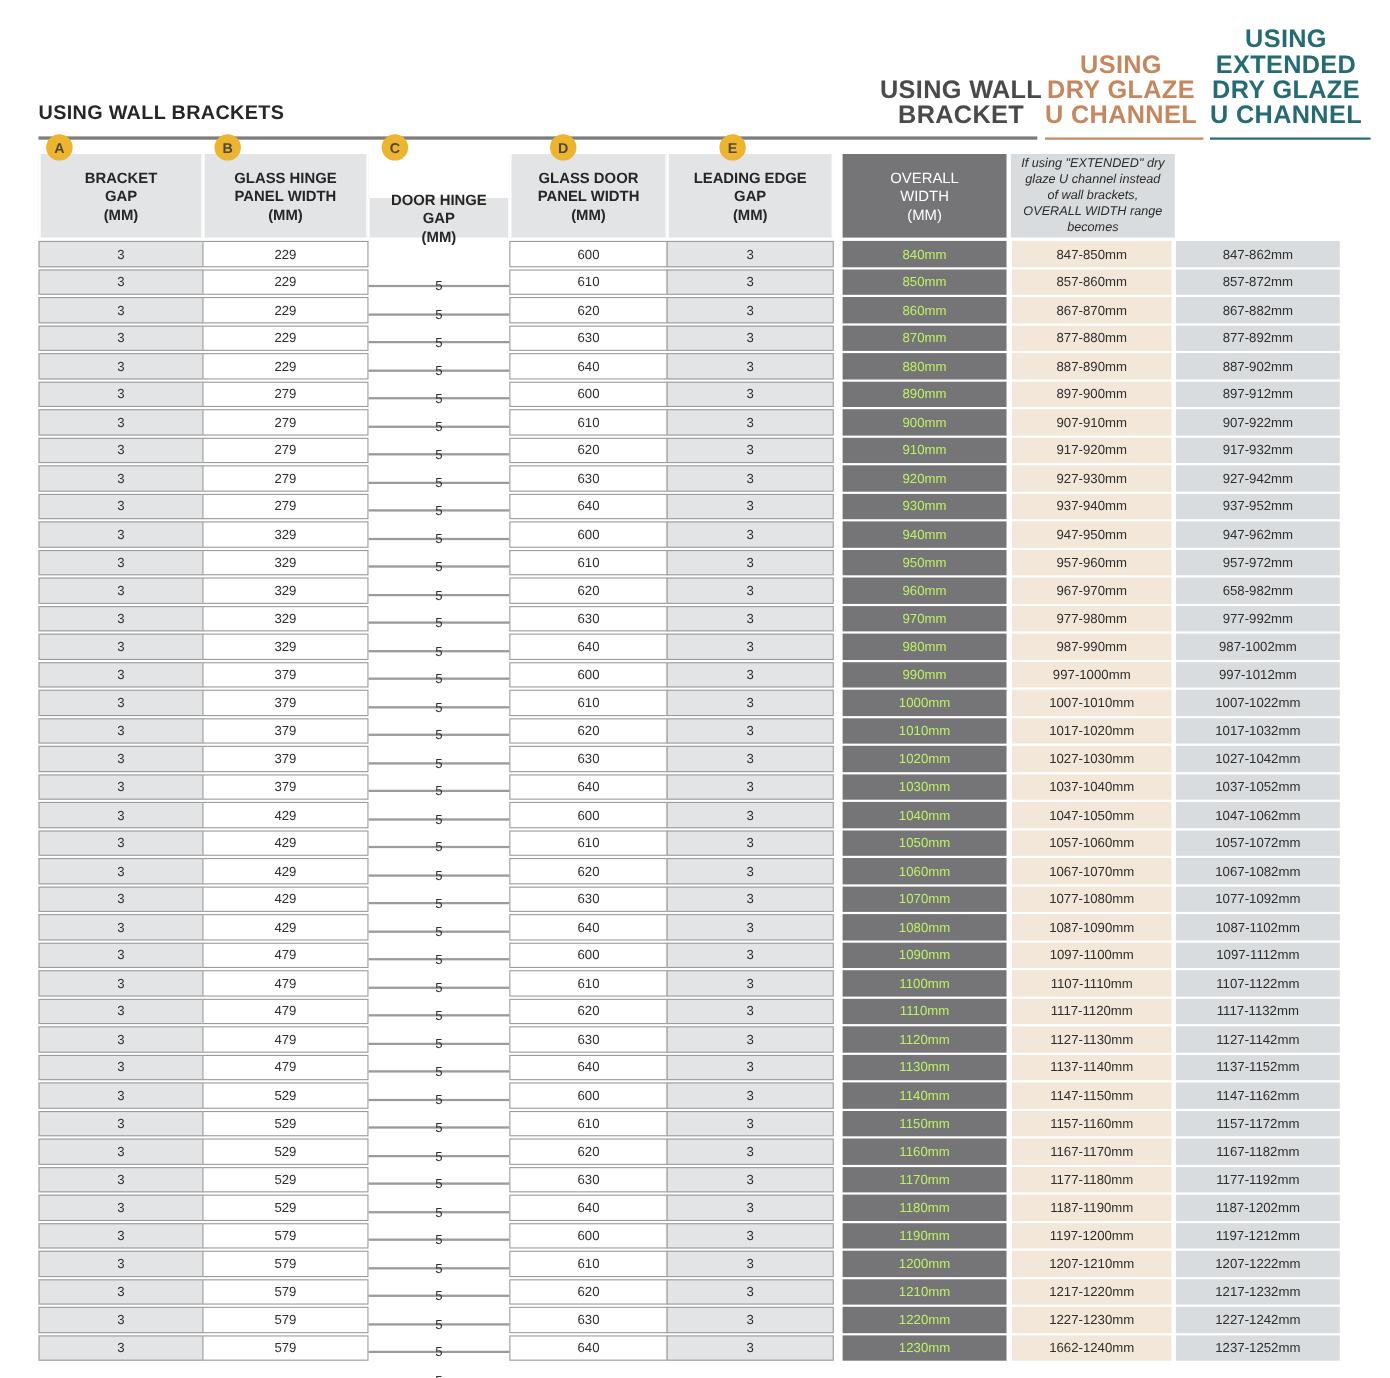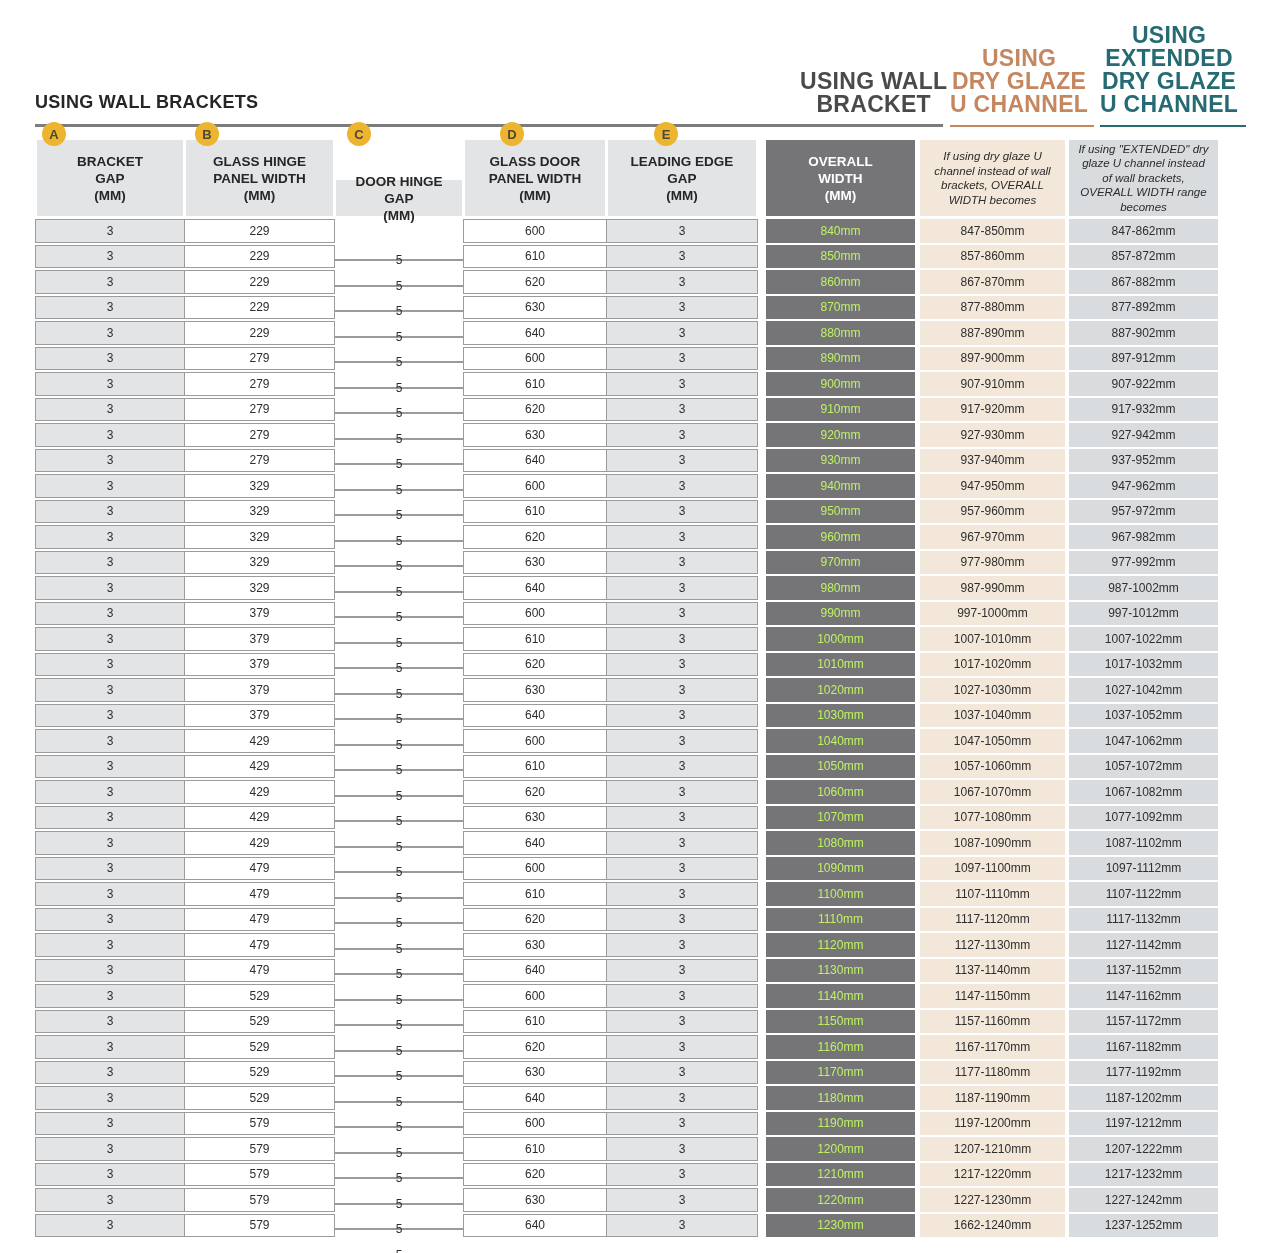--- a/index.html
+++ b/index.html
@@ -50,21 +50,21 @@
   .cdg{width:145px;margin-left:5px;}
   .cext{width:149px;margin-left:4px;}
 
   
   #header-row{position:absolute;left:35px;top:140px;display:flex;height:76px;z-index:2;}
   #header-row .hgray{
     background:#e3e4e6;color:#262626;font-weight:bold;font-size:13.5px;line-height:17px;
     border-left:2px solid #fff;border-right:2px solid #fff;
   }
   #header-row .hdark{
-    background:#757578;color:#ffffff;font-weight:bold;font-size:13.5px;line-height:17px;
+    background:#757578;color:#ffffff;font-weight:normal;font-size:13.5px;line-height:17px;
   }
   #header-row .hcream{
     background:#f2e7d8;font-style:italic;font-size:11.5px;line-height:14.5px;padding:0 7px;color:#2b2b2b;
   }
   #header-row .hext{
     background:#d9dcde;font-style:italic;font-size:11.5px;line-height:14.5px;padding:0 7px;color:#2b2b2b;
   }
 
   
   #table-body{position:absolute;left:35px;top:219px;display:flex;flex-direction:column;gap:2px;}
@@ -114,21 +114,20 @@
 (MM)</div>
     <div class="c cd hgray pre">GLASS DOOR
 PANEL WIDTH
 (MM)</div>
     <div class="c ce hgray pre">LEADING EDGE
 GAP
 (MM)</div>
     <div class="c cow hdark pre">OVERALL
 WIDTH
 (MM)</div>
-    <div class="c cdg hcream">If using dry glaze U channel instead of wall brackets, OVERALL WIDTH becomes</div>
     <div class="c cext hext">If using "EXTENDED" dry glaze U channel instead of wall brackets, OVERALL WIDTH range becomes</div>
   </div>
 
   <div id="table-body">
     <div class="row">
       <div class="c ca">3</div>
       <div class="c cb">229</div>
       <div class="c cc">5</div>
       <div class="c cd">600</div>
       <div class="c ce">3</div>
@@ -259,21 +258,21 @@
     </div>
 
     <div class="row">
       <div class="c ca">3</div>
       <div class="c cb">329</div>
       <div class="c cc">5</div>
       <div class="c cd">620</div>
       <div class="c ce">3</div>
       <div class="c cow">960mm</div>
       <div class="c cdg">967-970mm</div>
-      <div class="c cext">967-982mm</div>
+      <div class="c cext">658-982mm</div>
     </div>
 
     <div class="row">
       <div class="c ca">3</div>
       <div class="c cb">329</div>
       <div class="c cc">5</div>
       <div class="c cd">630</div>
       <div class="c ce">3</div>
       <div class="c cow">970mm</div>
       <div class="c cdg">977-980mm</div>

